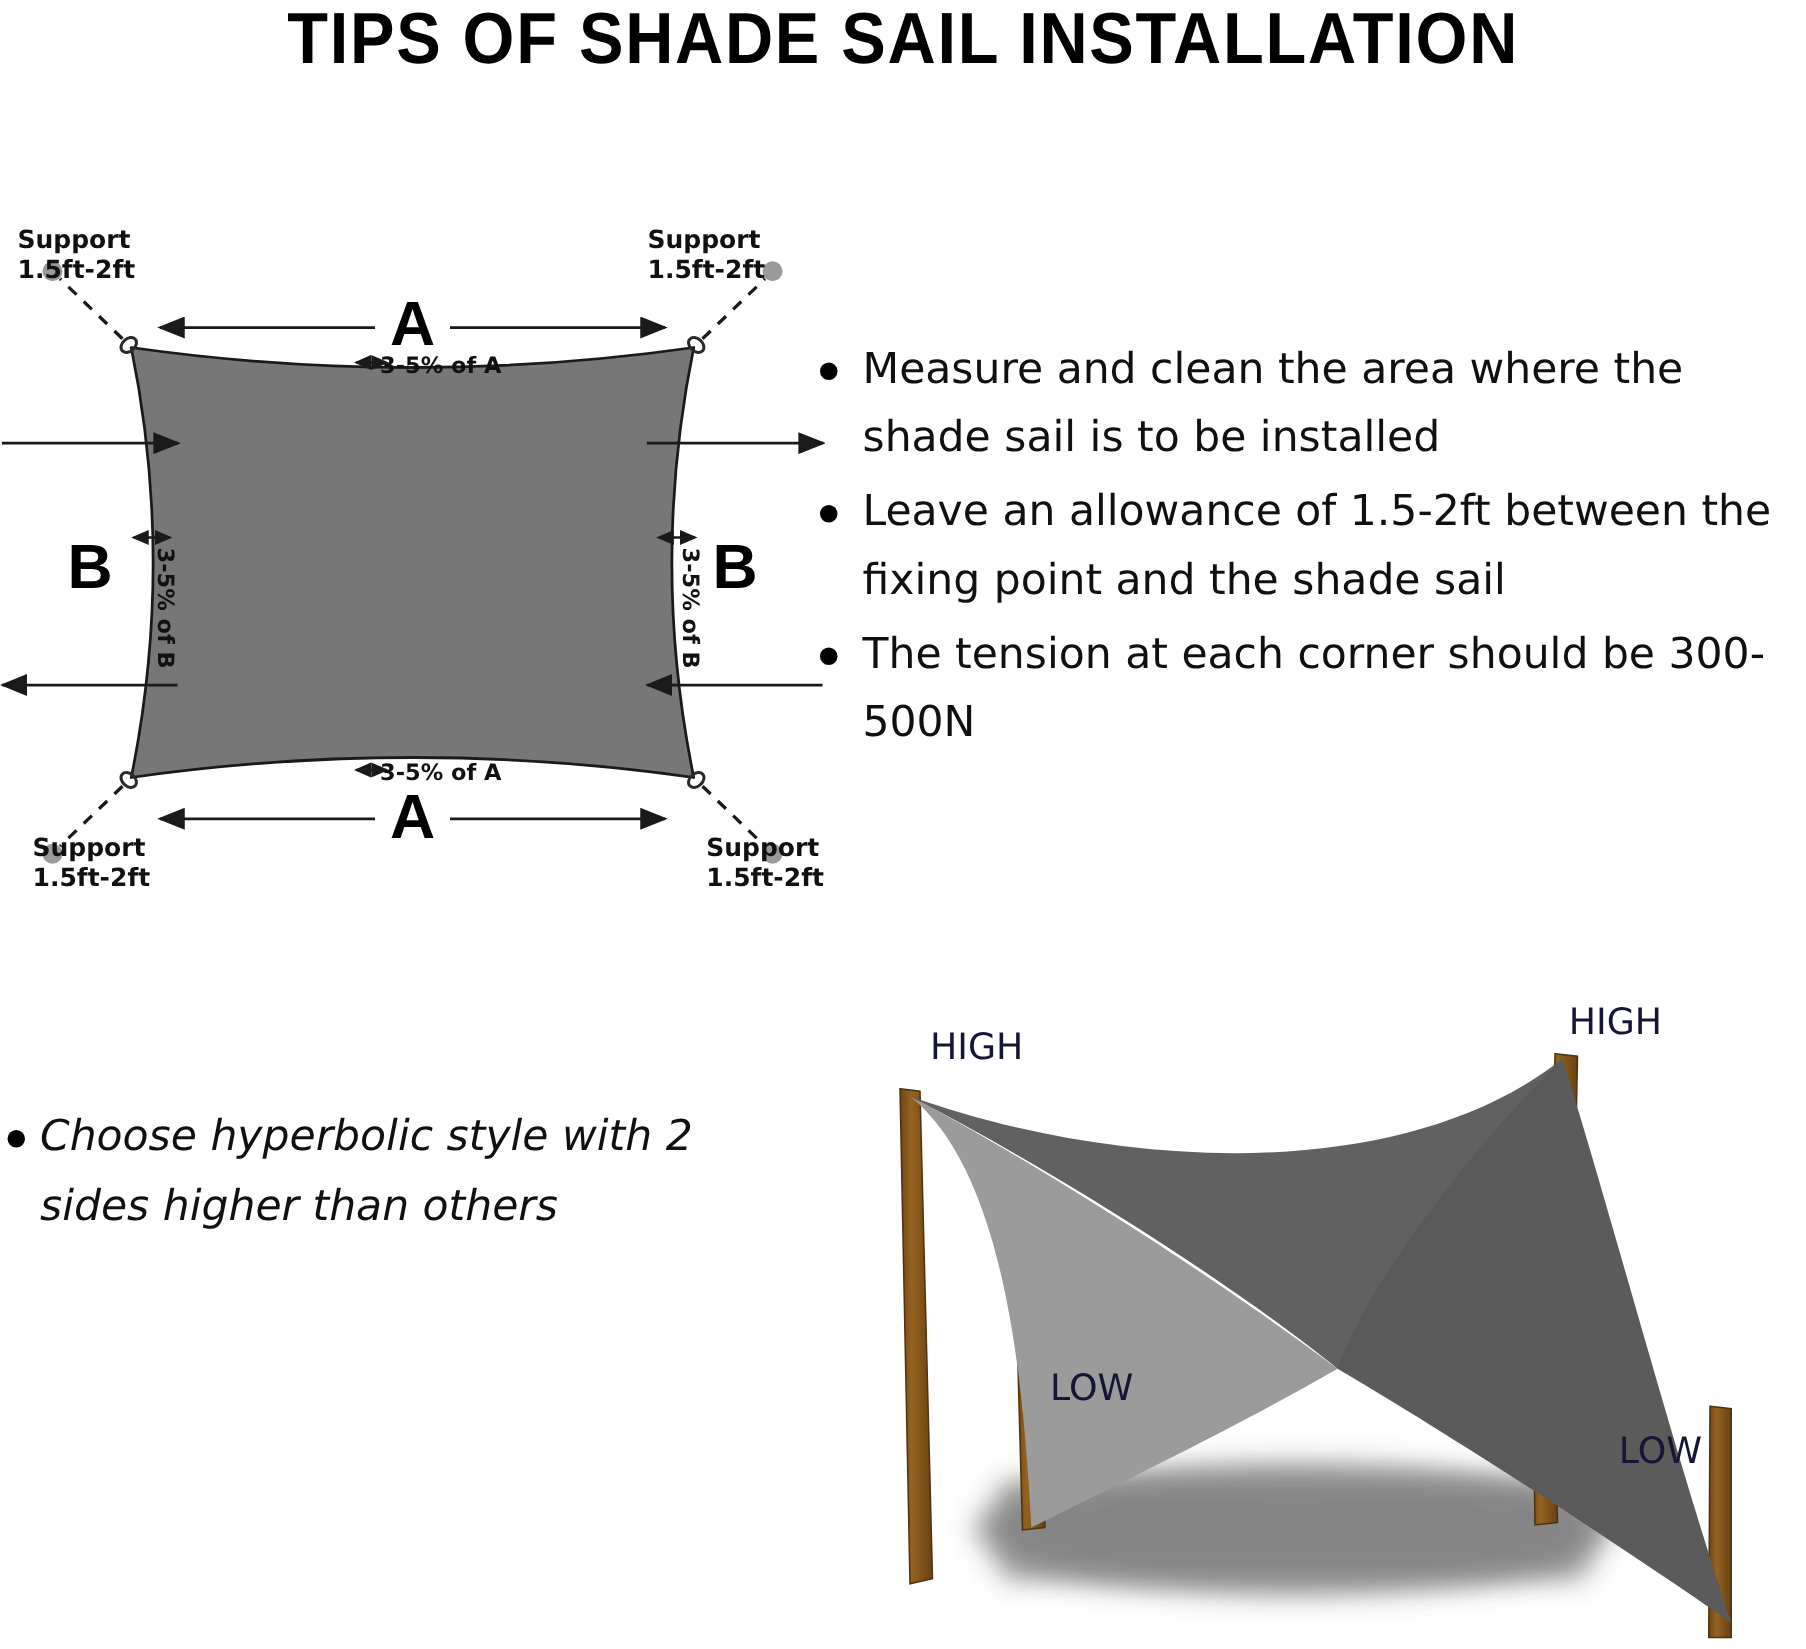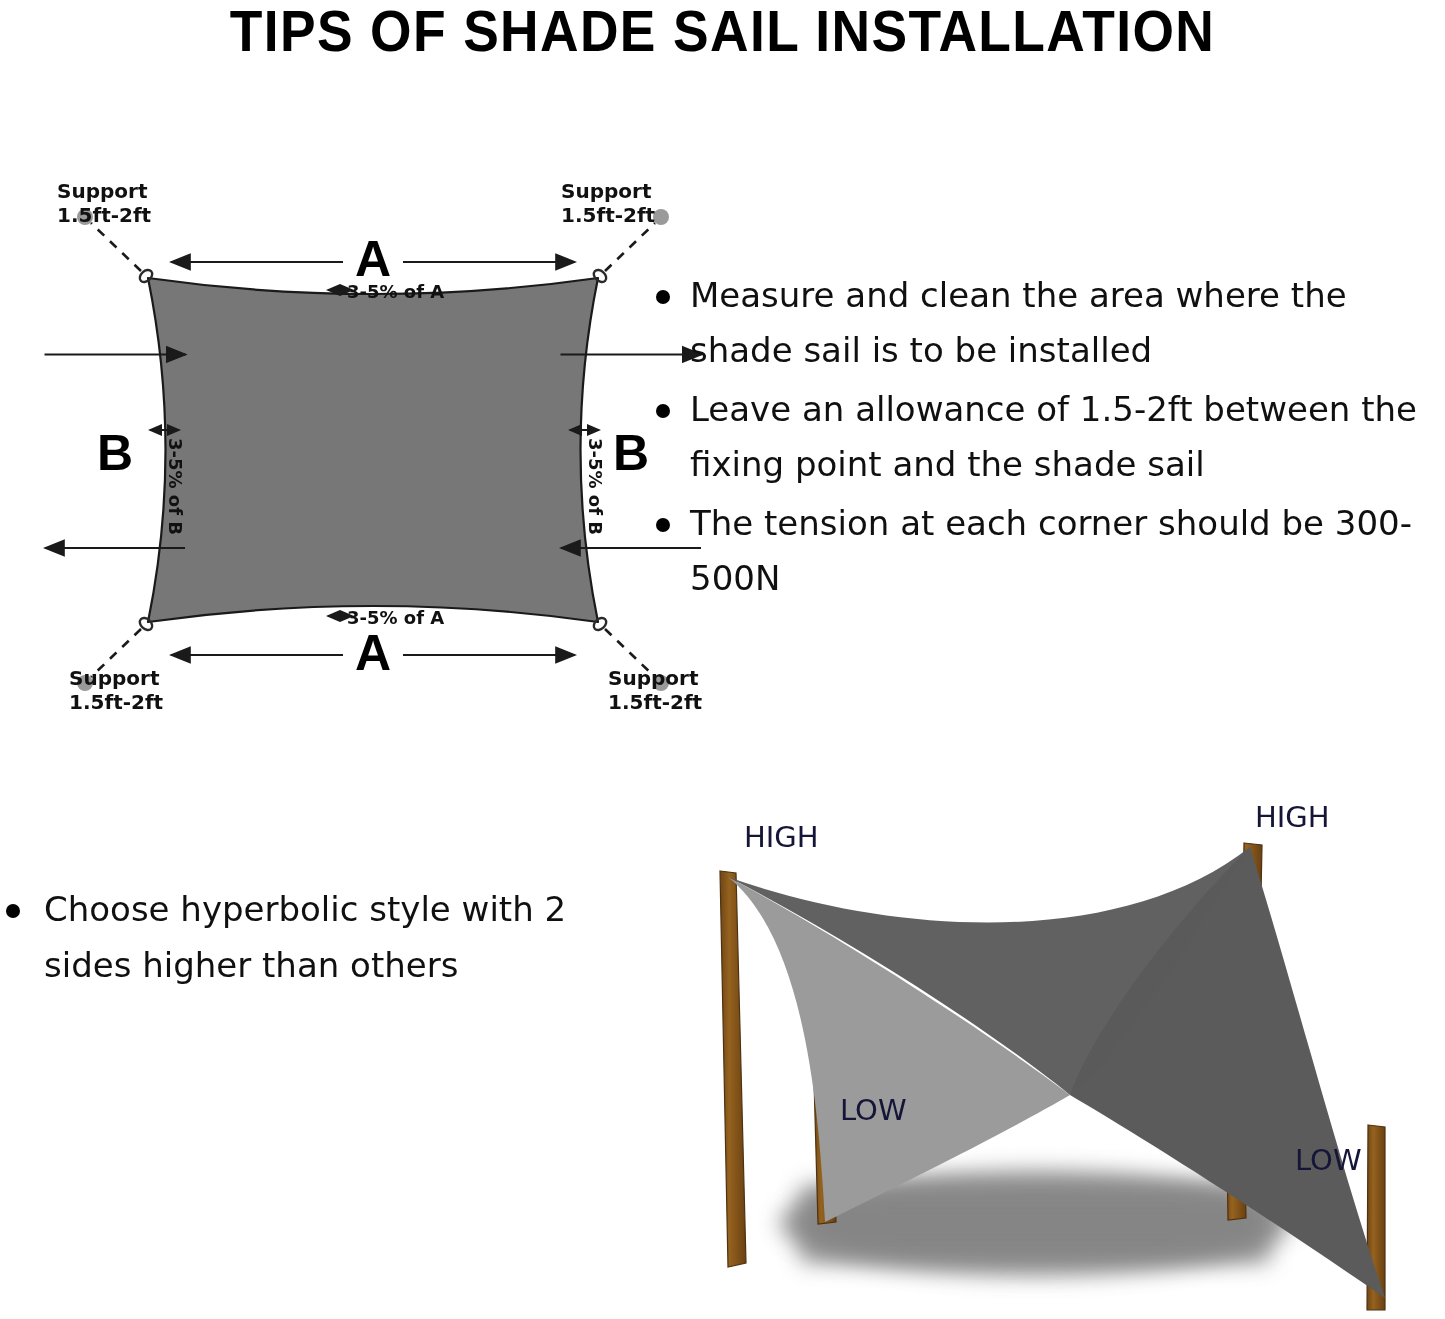--- a/index.html
+++ b/index.html
@@ -37,21 +37,20 @@
   }
 
   
   .panel { position: absolute; }
 
   #rect-diagram {
     left: 0px;
     top: 160px;
     width: 660px;
     height: 580px;
-    padding-left: 43px;
   }
   #rect-diagram svg { display: block; }
 
   #tips-list {
     left: 648px;
     top: 268px;
     width: 800px;
   }
 
   #style-list {
@@ -89,22 +88,23 @@
     left: 8px;
     top: 22px;
     width: 14px;
     height: 14px;
     border-radius: 50%;
     background: #000000;
   }
 
   #style-list .bullets li {
     font-size: 34px;
-    padding-left: 44px;
+    padding-left: 32px;
     line-height: 1.64;
+    font-style: italic;
   }
   #style-list .bullets li::before {
     left: 6px;
   }
 </style>
 </head>
 <body>
 
 <div id="page-title">TIPS OF SHADE SAIL INSTALLATION</div>
 

